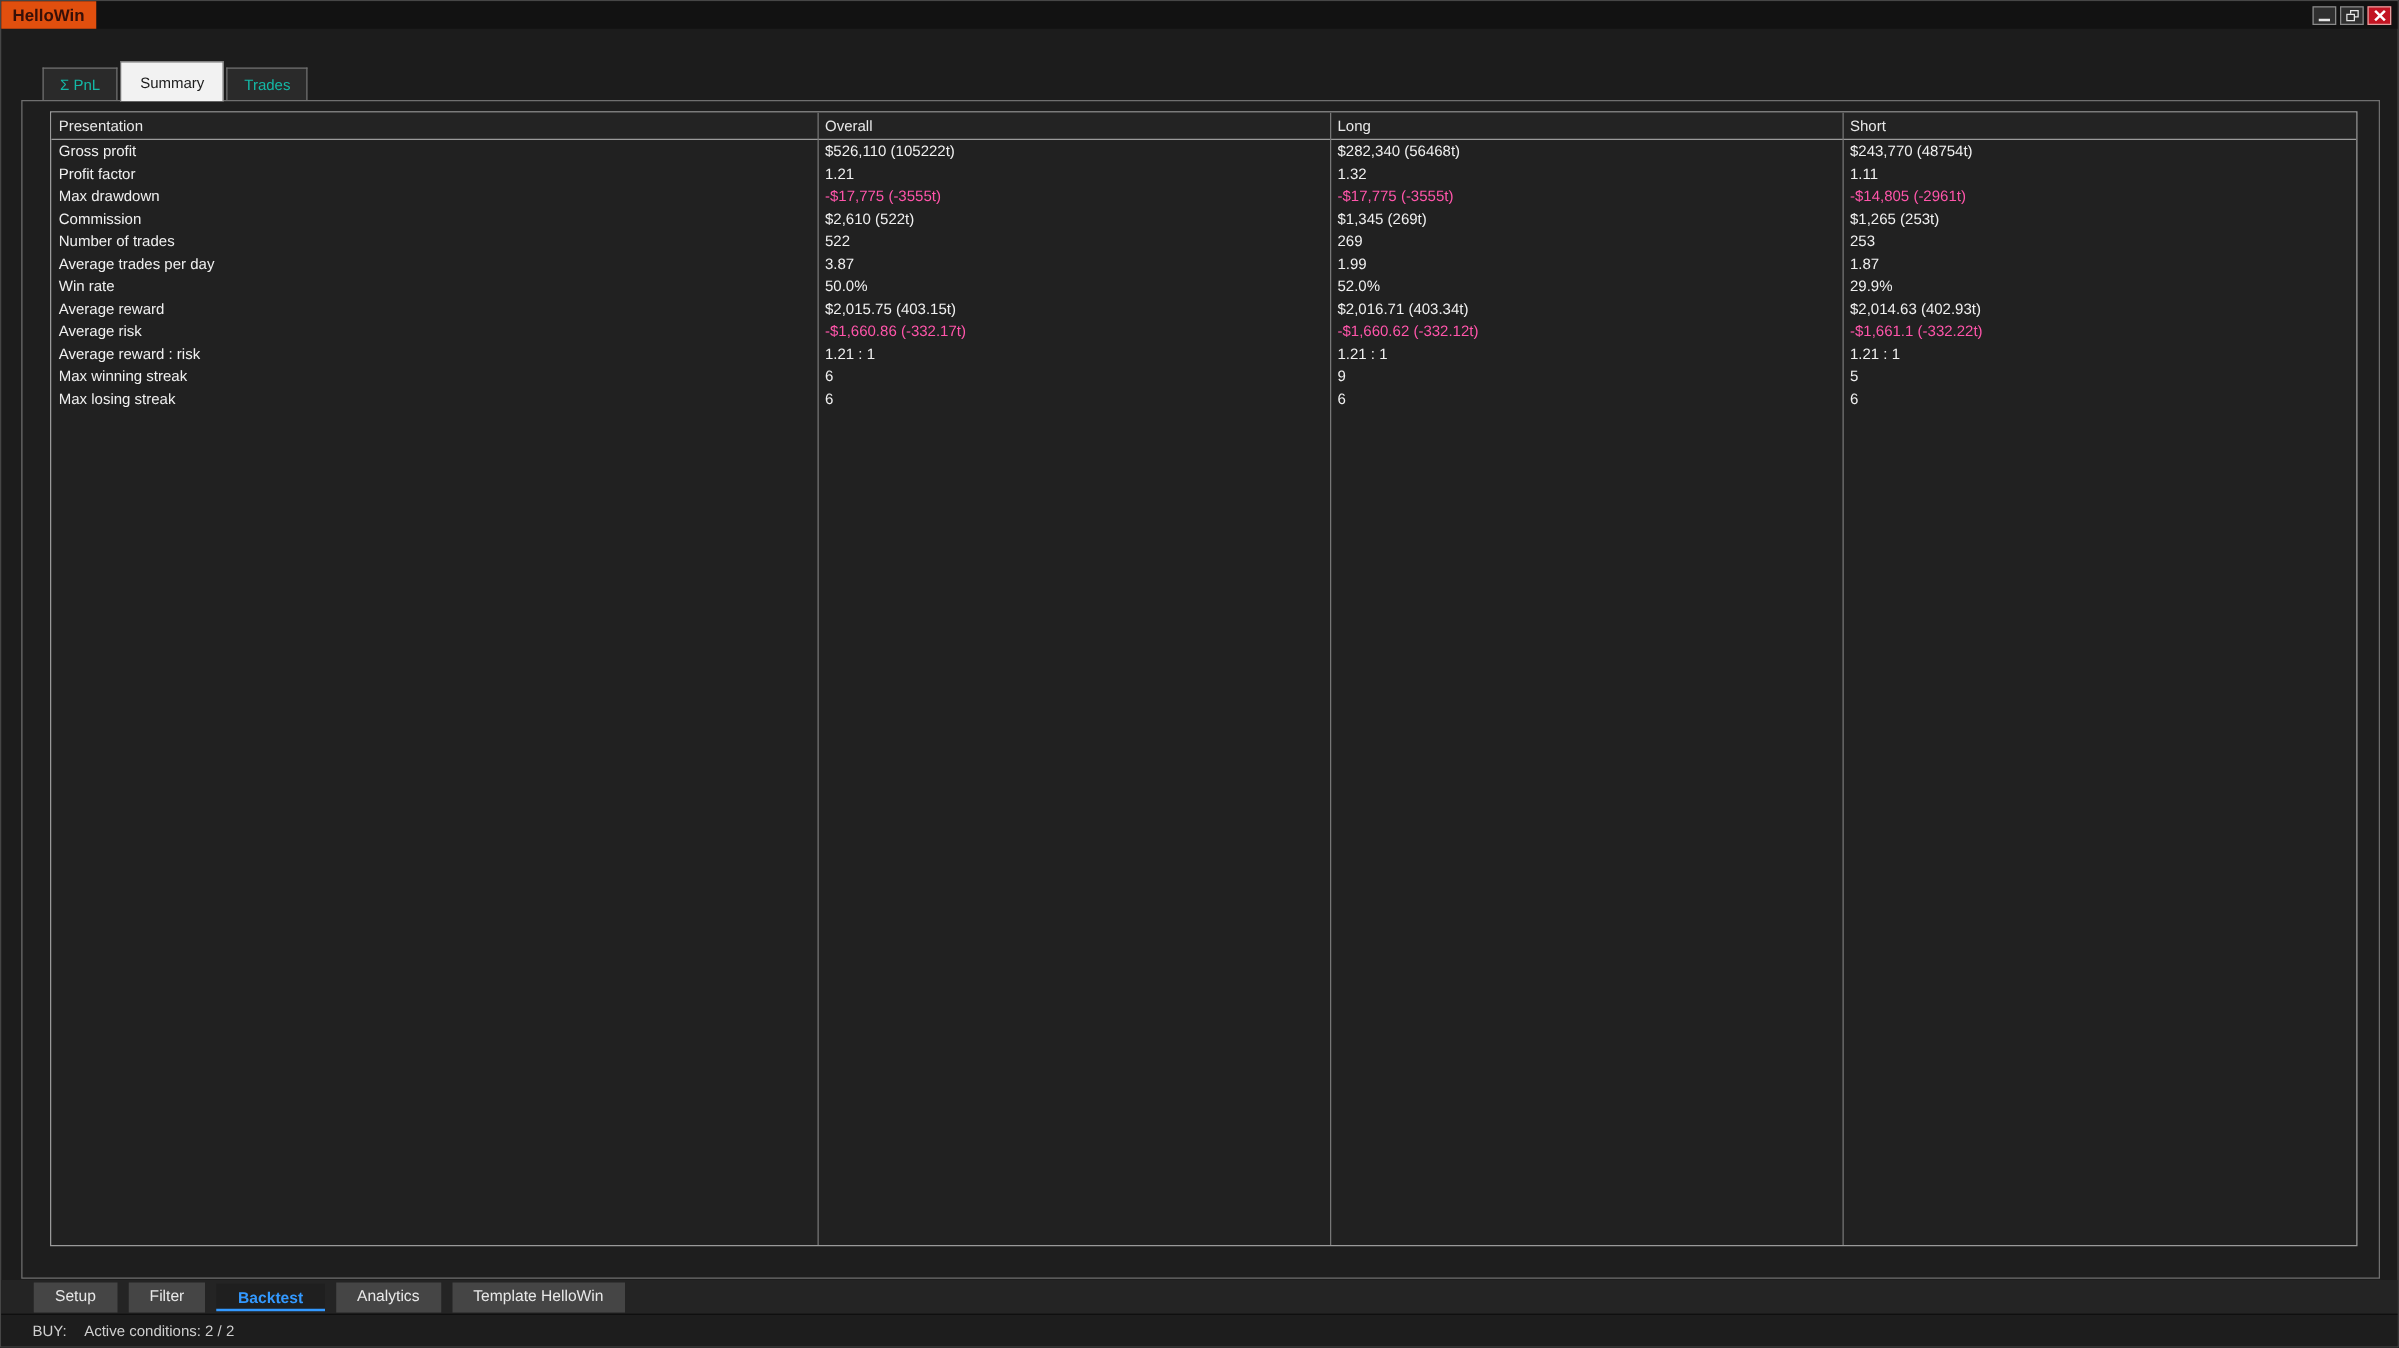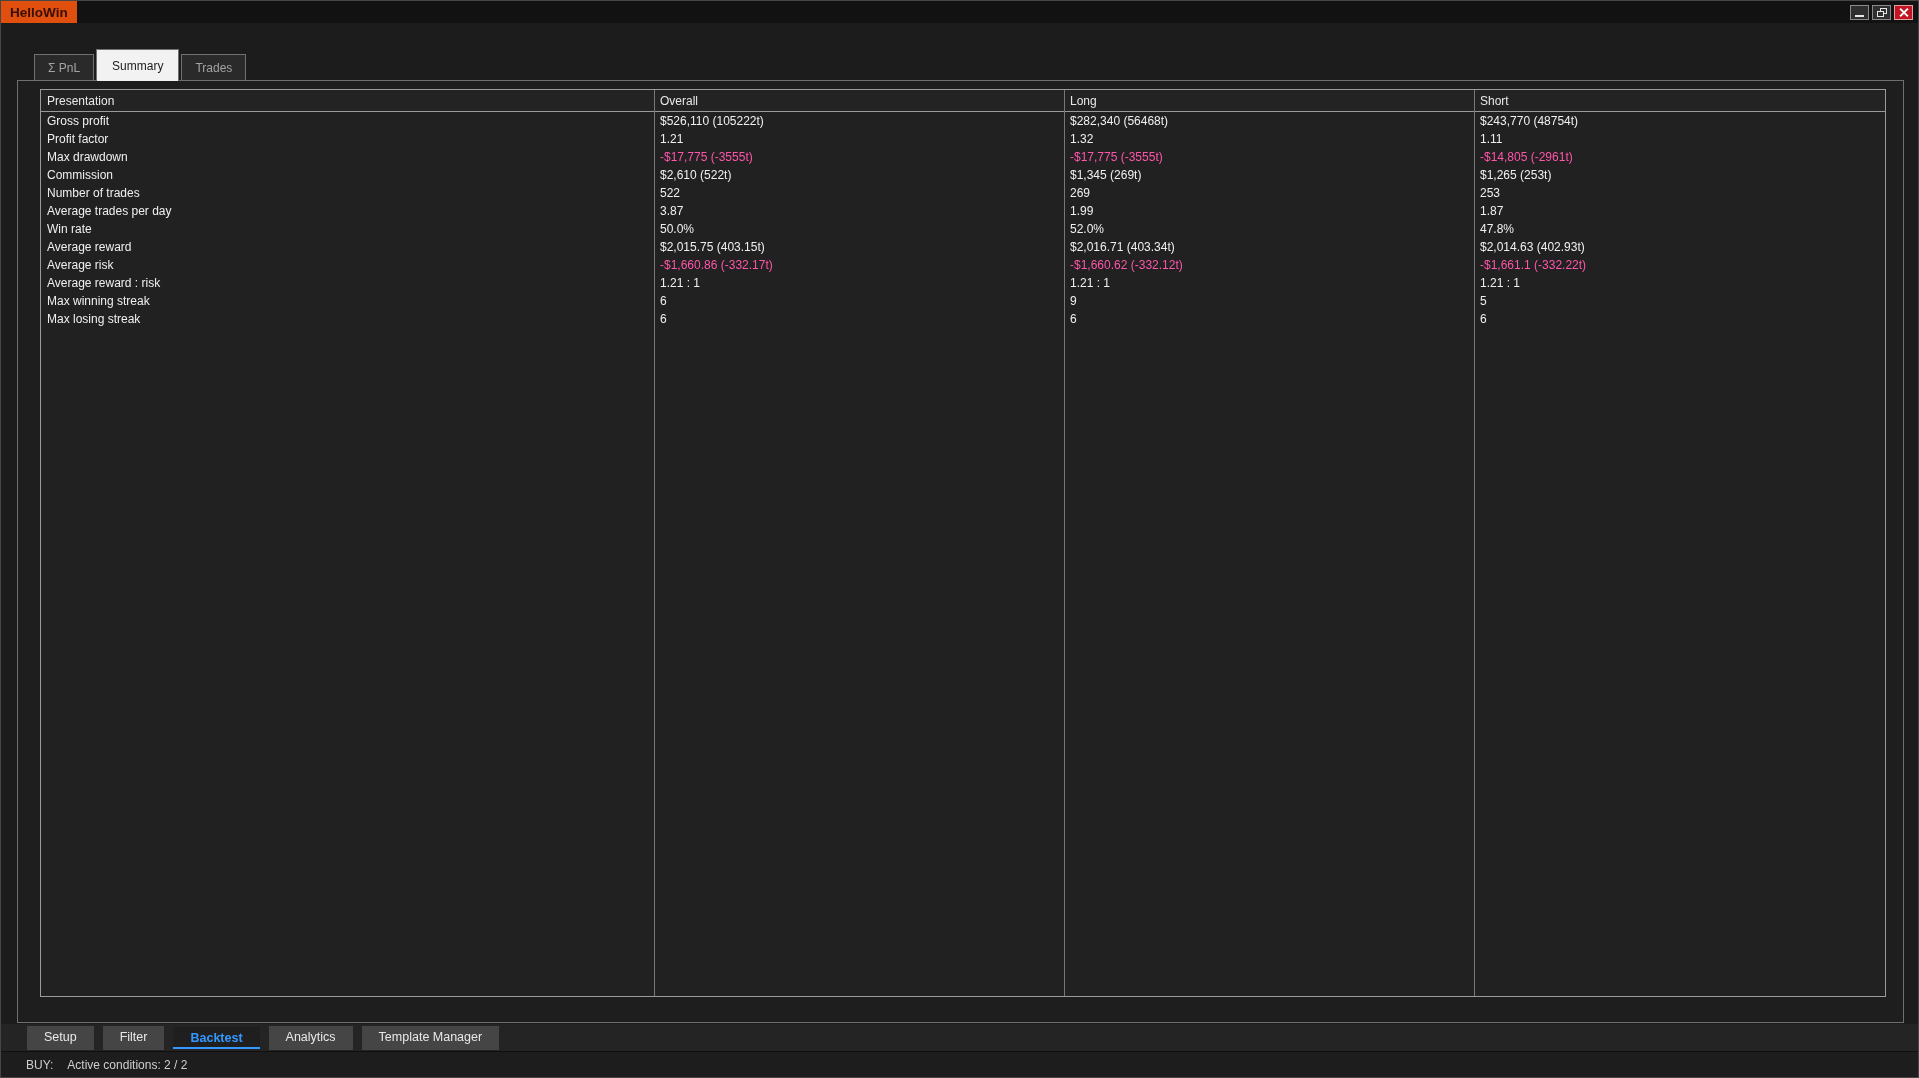--- a/index.html
+++ b/index.html
@@ -45,21 +45,21 @@
   .ico-close::before{transform:rotate(45deg);}
   .ico-close::after{transform:rotate(-45deg);}
   
   .top-tabs{
     position:absolute;left:33px;top:47px;height:32px;
     display:flex;align-items:flex-end;z-index:3;
   }
   .tab{
     height:26px;display:flex;align-items:center;padding:0 13px;
     background:#2a2a2a;border:1px solid #707070;border-bottom:none;
-    color:#a3a3a3;font-size:12px;margin-right:2px;cursor:pointer;
+    color:#14b8a6;font-size:12px;margin-right:2px;cursor:pointer;
   }
   .tab.active{
     height:32px;padding:0 15px;background:#f2f2f2;color:#1b1b1b;
     margin-bottom:-1px;z-index:4;position:relative;
   }
   
   .panel{
     position:absolute;left:16px;top:79px;width:1887px;height:943px;
     border:1px solid #6f6f6f;background:#1e1e1e;
   }
@@ -177,21 +177,21 @@
           <div class="grid-row">
             <div class="cell">Average trades per day</div>
             <div class="cell">3.87</div>
             <div class="cell">1.99</div>
             <div class="cell">1.87</div>
           </div>
           <div class="grid-row">
             <div class="cell">Win rate</div>
             <div class="cell">50.0%</div>
             <div class="cell">52.0%</div>
-            <div class="cell">47.8%</div>
+            <div class="cell">29.9%</div>
           </div>
           <div class="grid-row">
             <div class="cell">Average reward</div>
             <div class="cell">$2,015.75 (403.15t)</div>
             <div class="cell">$2,016.71 (403.34t)</div>
             <div class="cell">$2,014.63 (402.93t)</div>
           </div>
           <div class="grid-row">
             <div class="cell">Average risk</div>
             <div class="cell neg">-$1,660.86 (-332.17t)</div>
@@ -221,21 +221,21 @@
       <div class="vline v2"></div>
       <div class="vline v3"></div>
     </div>
   </div>
 
   <div class="bottom-strip">
     <div class="btab">Setup</div>
     <div class="btab">Filter</div>
     <div class="btab active">Backtest</div>
     <div class="btab">Analytics</div>
-    <div class="btab">Template Manager</div>
+    <div class="btab">Template HelloWin</div>
   </div>
 
   <div class="statusbar">
     <span>BUY:</span>
     <span class="sep"></span>
     <span>Active conditions: 2 / 2</span>
   </div>
 
 </div>
 

